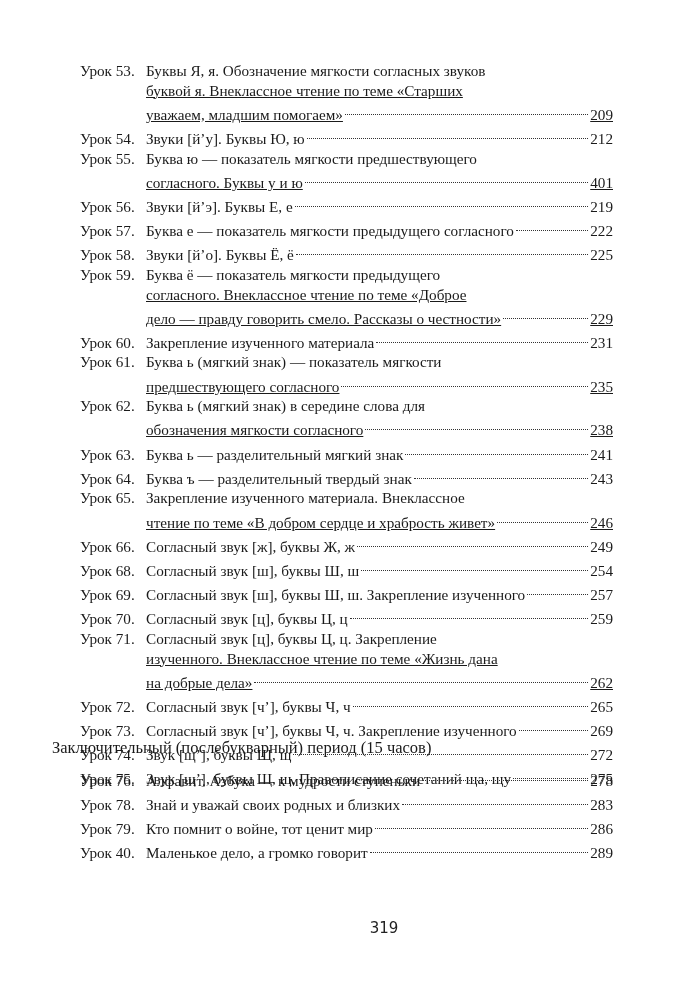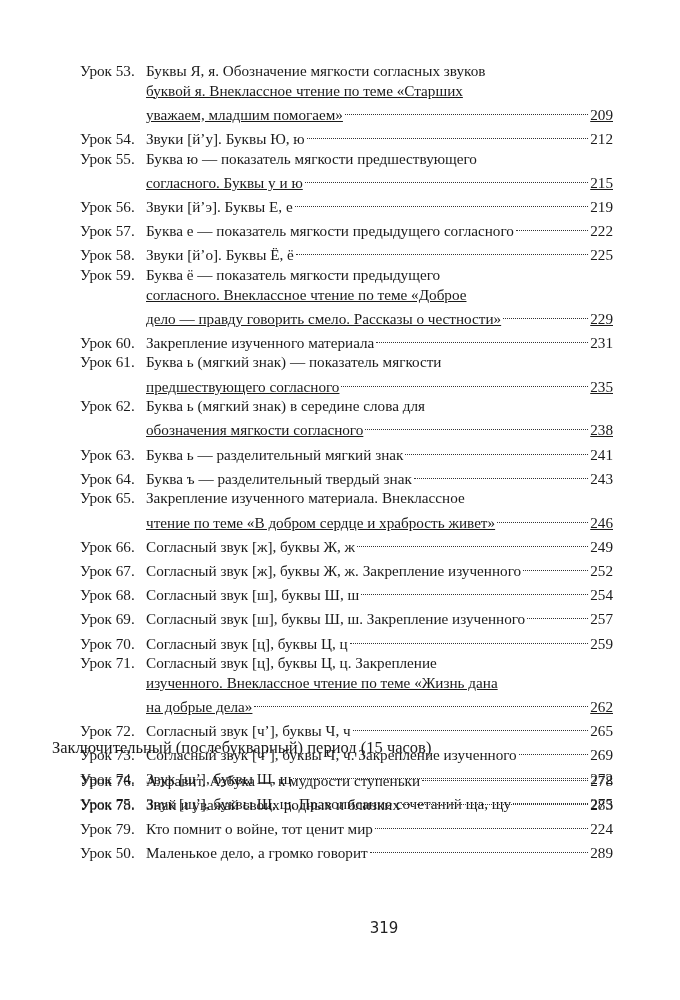--- a/index.html
+++ b/index.html
@@ -65,21 +65,21 @@
         </div>
       </div>
       <div class="entry">
         <div class="row">
           <span class="num">Урок 55.</span>
           <span class="txt">Буква ю — показатель мягкости предшествующего</span>
         </div>
         <div class="row cont">
           <span class="txt">согласного. Буквы у и ю</span>
           <span class="dots"></span>
-          <span class="pg">215</span>
+          <span class="pg">401</span>
         </div>
       </div>
       <div class="entry">
         <div class="row">
           <span class="num">Урок 56.</span>
           <span class="txt">Звуки [й’э]. Буквы Е, е</span>
           <span class="dots"></span>
           <span class="pg">219</span>
         </div>
       </div>
@@ -169,28 +169,20 @@
           <span class="dots"></span>
           <span class="pg">246</span>
         </div>
       </div>
       <div class="entry">
         <div class="row">
           <span class="num">Урок 66.</span>
           <span class="txt">Согласный звук [ж], буквы Ж, ж</span>
           <span class="dots"></span>
           <span class="pg">249</span>
-        </div>
-      </div>
-      <div class="entry">
-        <div class="row">
-          <span class="num">Урок 67.</span>
-          <span class="txt">Согласный звук [ж], буквы Ж, ж. Закрепление изученного</span>
-          <span class="dots"></span>
-          <span class="pg">252</span>
         </div>
       </div>
       <div class="entry">
         <div class="row">
           <span class="num">Урок 68.</span>
           <span class="txt">Согласный звук [ш], буквы Ш, ш</span>
           <span class="dots"></span>
           <span class="pg">254</span>
         </div>
       </div>
@@ -273,26 +265,26 @@
           <span class="txt">Знай и уважай своих родных и близких</span>
           <span class="dots"></span>
           <span class="pg">283</span>
         </div>
       </div>
       <div class="entry">
         <div class="row">
           <span class="num">Урок 79.</span>
           <span class="txt">Кто помнит о войне, тот ценит мир</span>
           <span class="dots"></span>
-          <span class="pg">224</span>
-        </div>
-      </div>
-      <div class="entry">
-        <div class="row">
-          <span class="num">Урок 50.</span>
+          <span class="pg">286</span>
+        </div>
+      </div>
+      <div class="entry">
+        <div class="row">
+          <span class="num">Урок 40.</span>
           <span class="txt">Маленькое дело, а громко говорит</span>
           <span class="dots"></span>
           <span class="pg">289</span>
         </div>
       </div>
     </div>
   <div class="pagenum">319</div>
 </div>
 
 </body></html>

